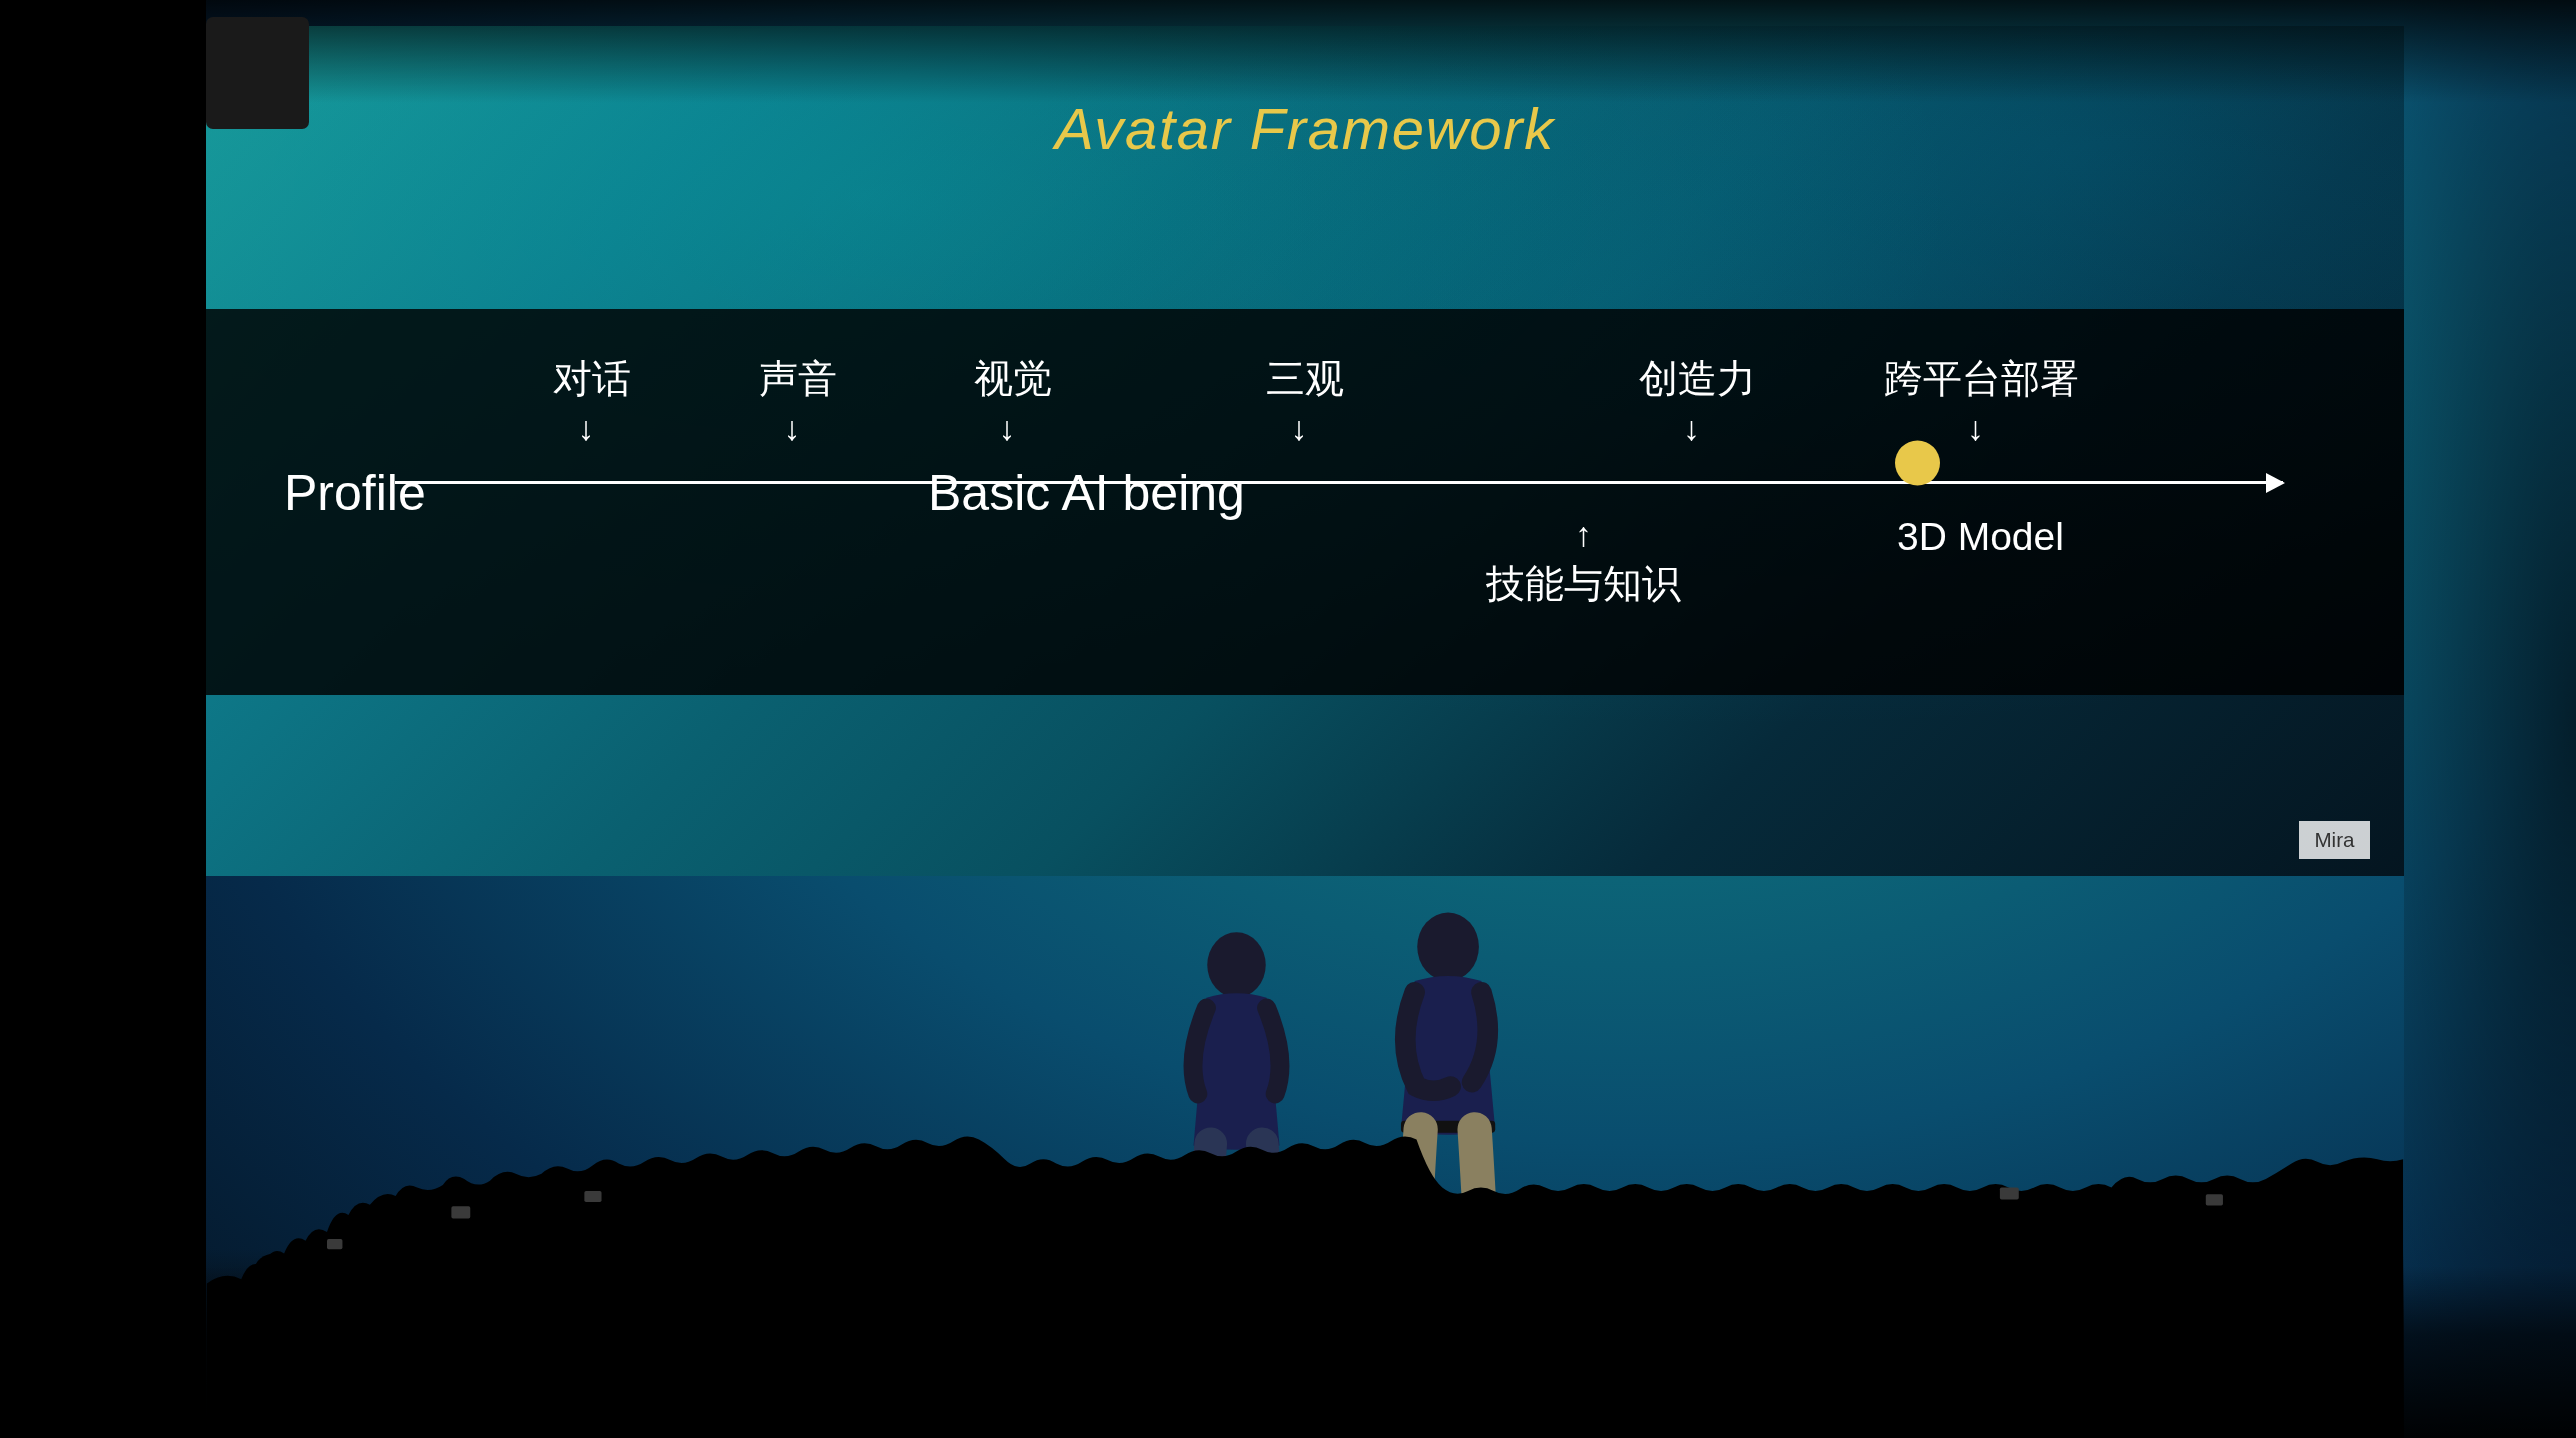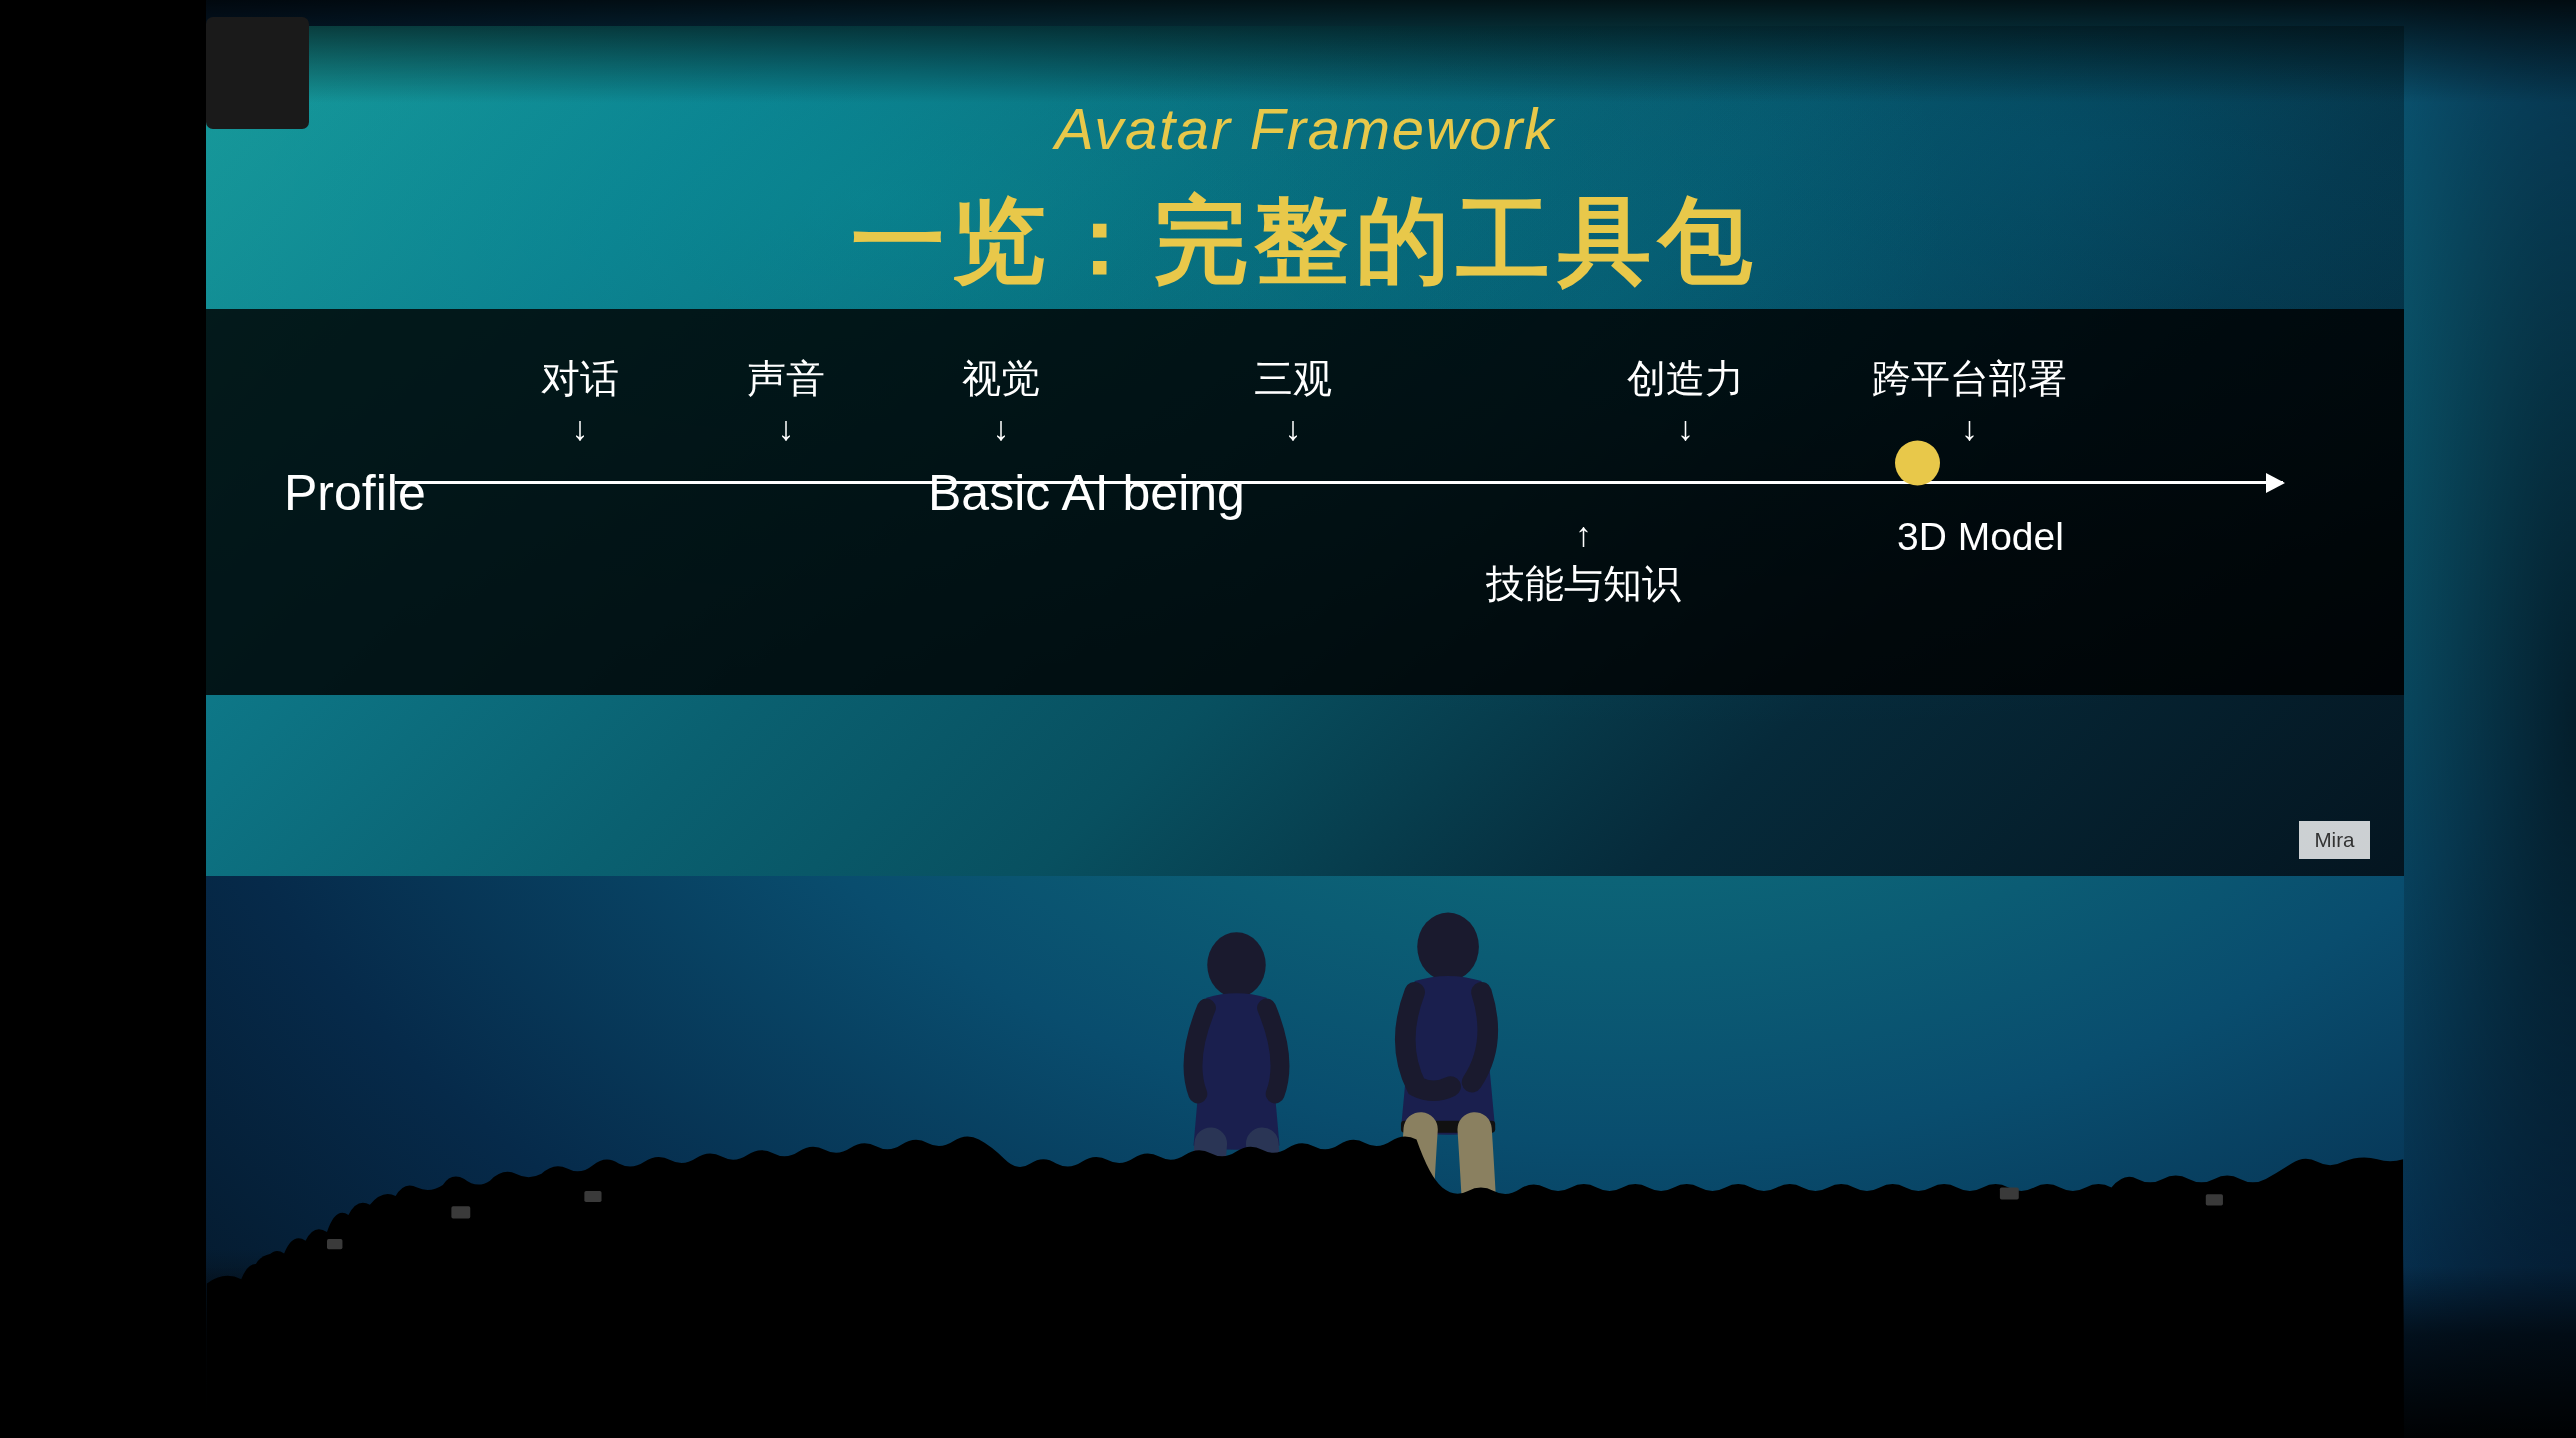--- a/index.html
+++ b/index.html
@@ -198,20 +198,21 @@
     .above-label {
       position: absolute;
       text-align: center;
       color: #fff;
     }
 
     .above-label .label-text {
       font-size: 39px;
       display: block;
       white-space: nowrap;
+      margin-left: 12px;
     }
 
     .above-label .down-arrow {
       font-size: 34px;
       display: block;
       text-align: center;
       margin-top: 3.4px;
     }
 
     
@@ -301,21 +302,20 @@
   <div class="vignette-top"></div>
   <div class="vignette-bottom"></div>
 
   <div class="top-left-obj"></div>
 
   <div class="presentation-screen">
     <div class="screen-glow"></div>
 
     <div class="screen-title-area">
       <div class="title-english">Avatar Framework</div>
-      <div class="title-chinese">一览：完整的工具包</div>
     </div>
 
     <div class="diagram-strip"></div>
 
     <div class="diagram-container">
 
       <div class="label-profile">Profile</div>
 
       <div class="label-basic-ai">Basic AI being</div>
 

